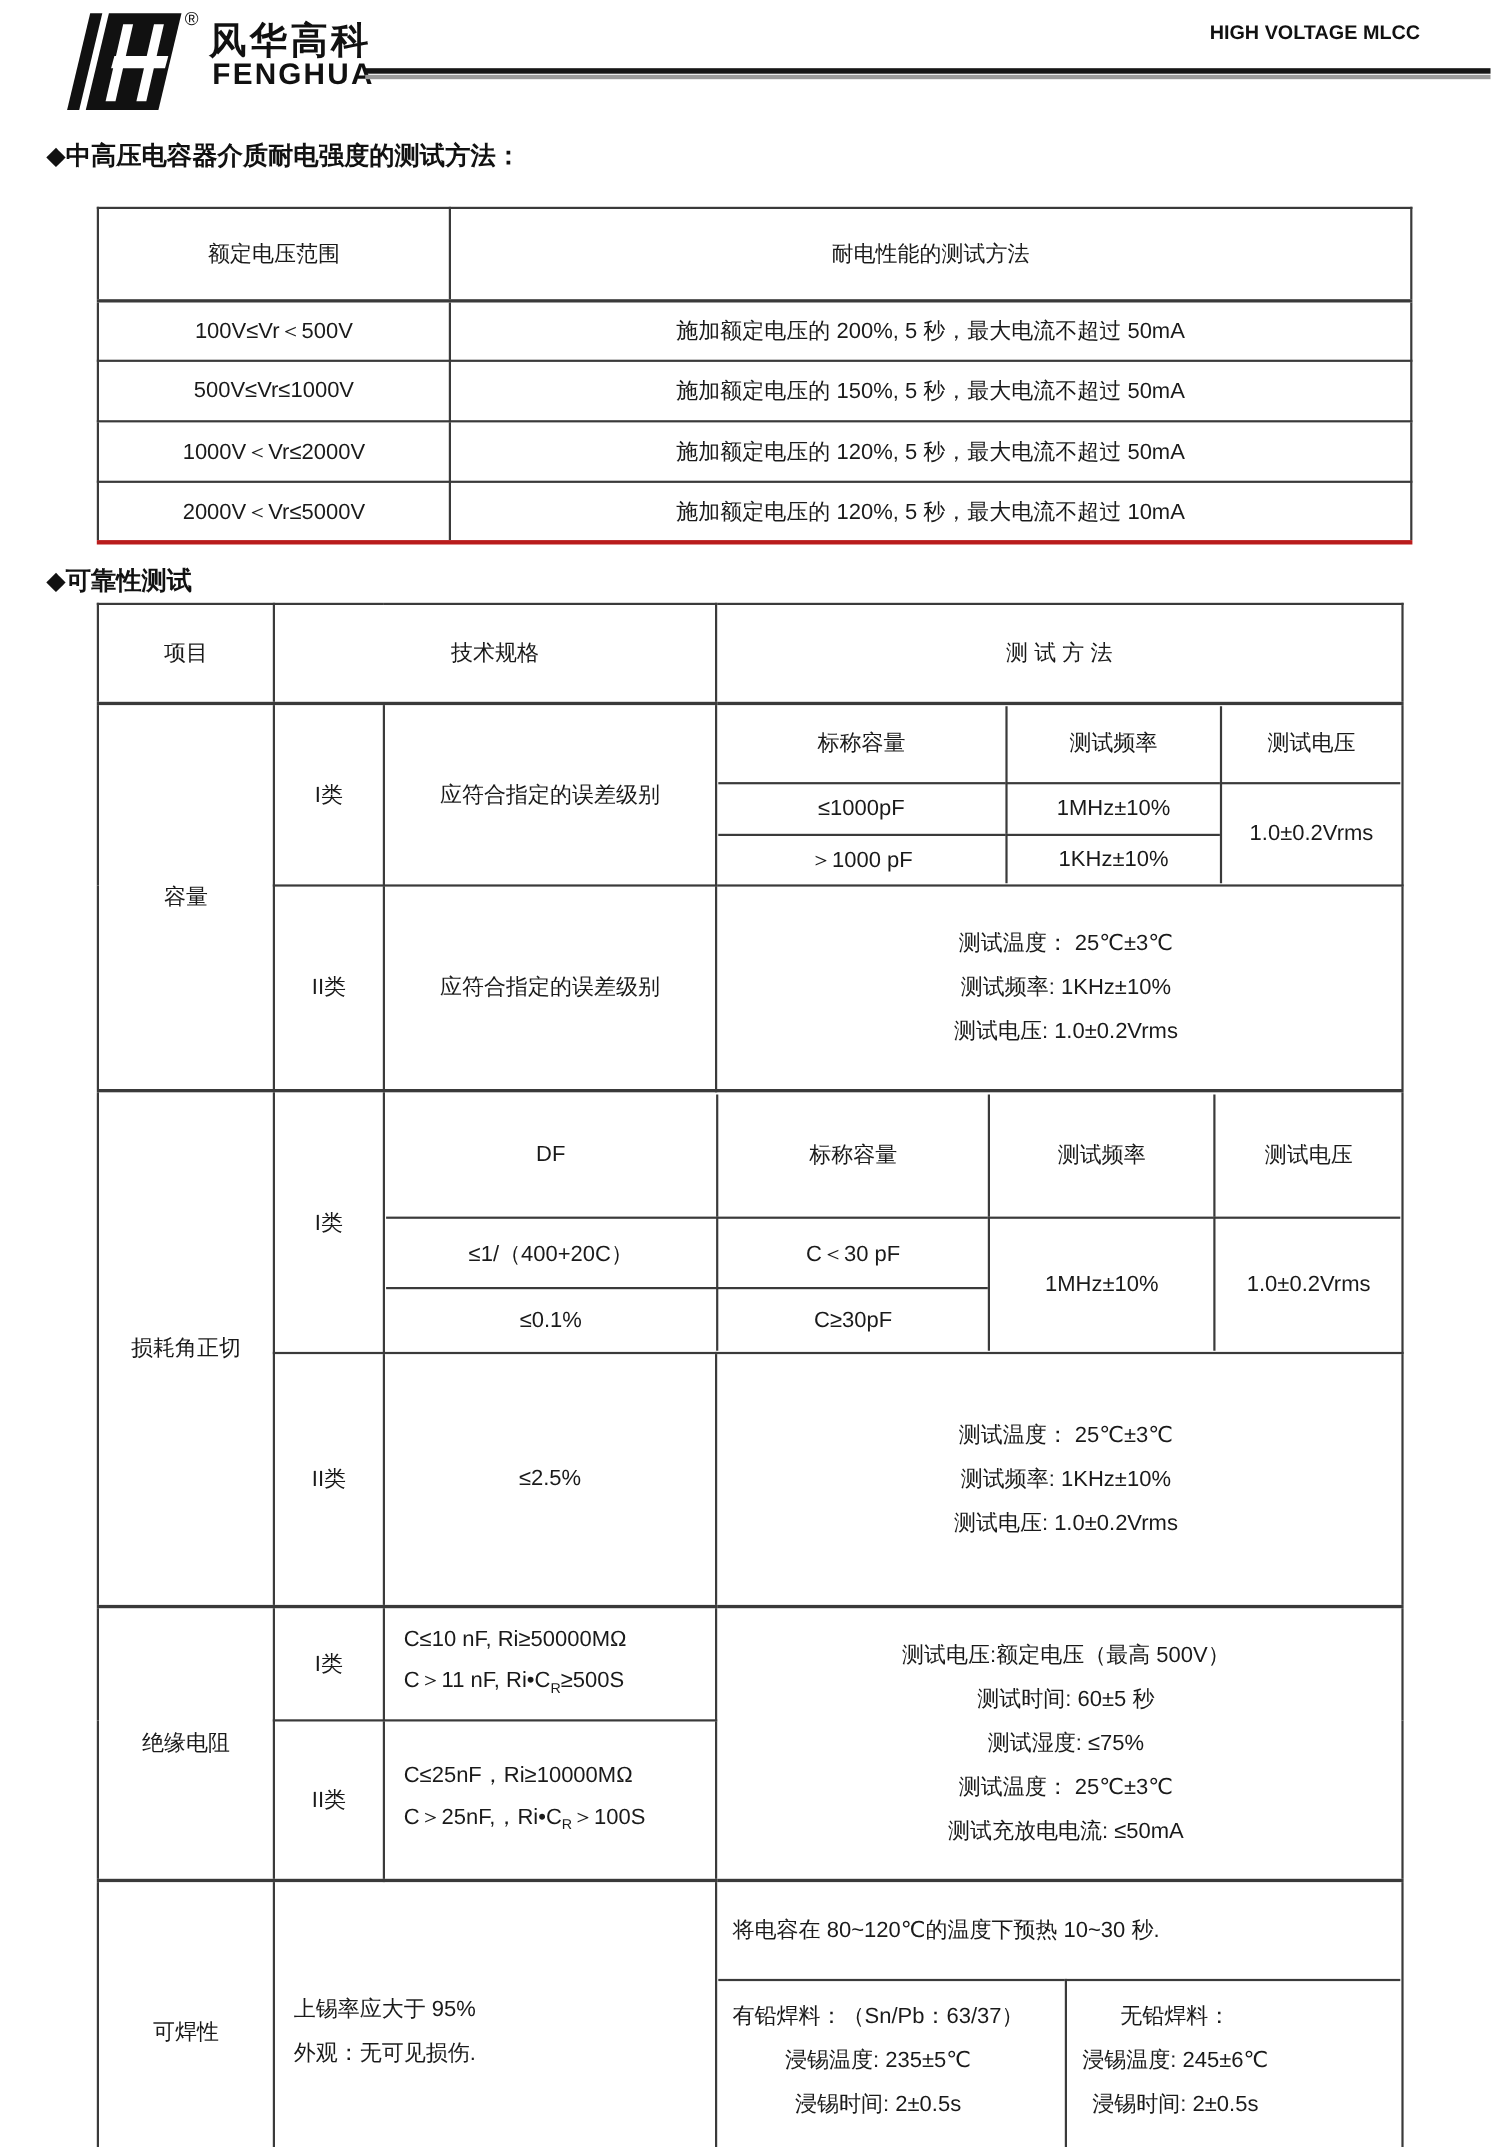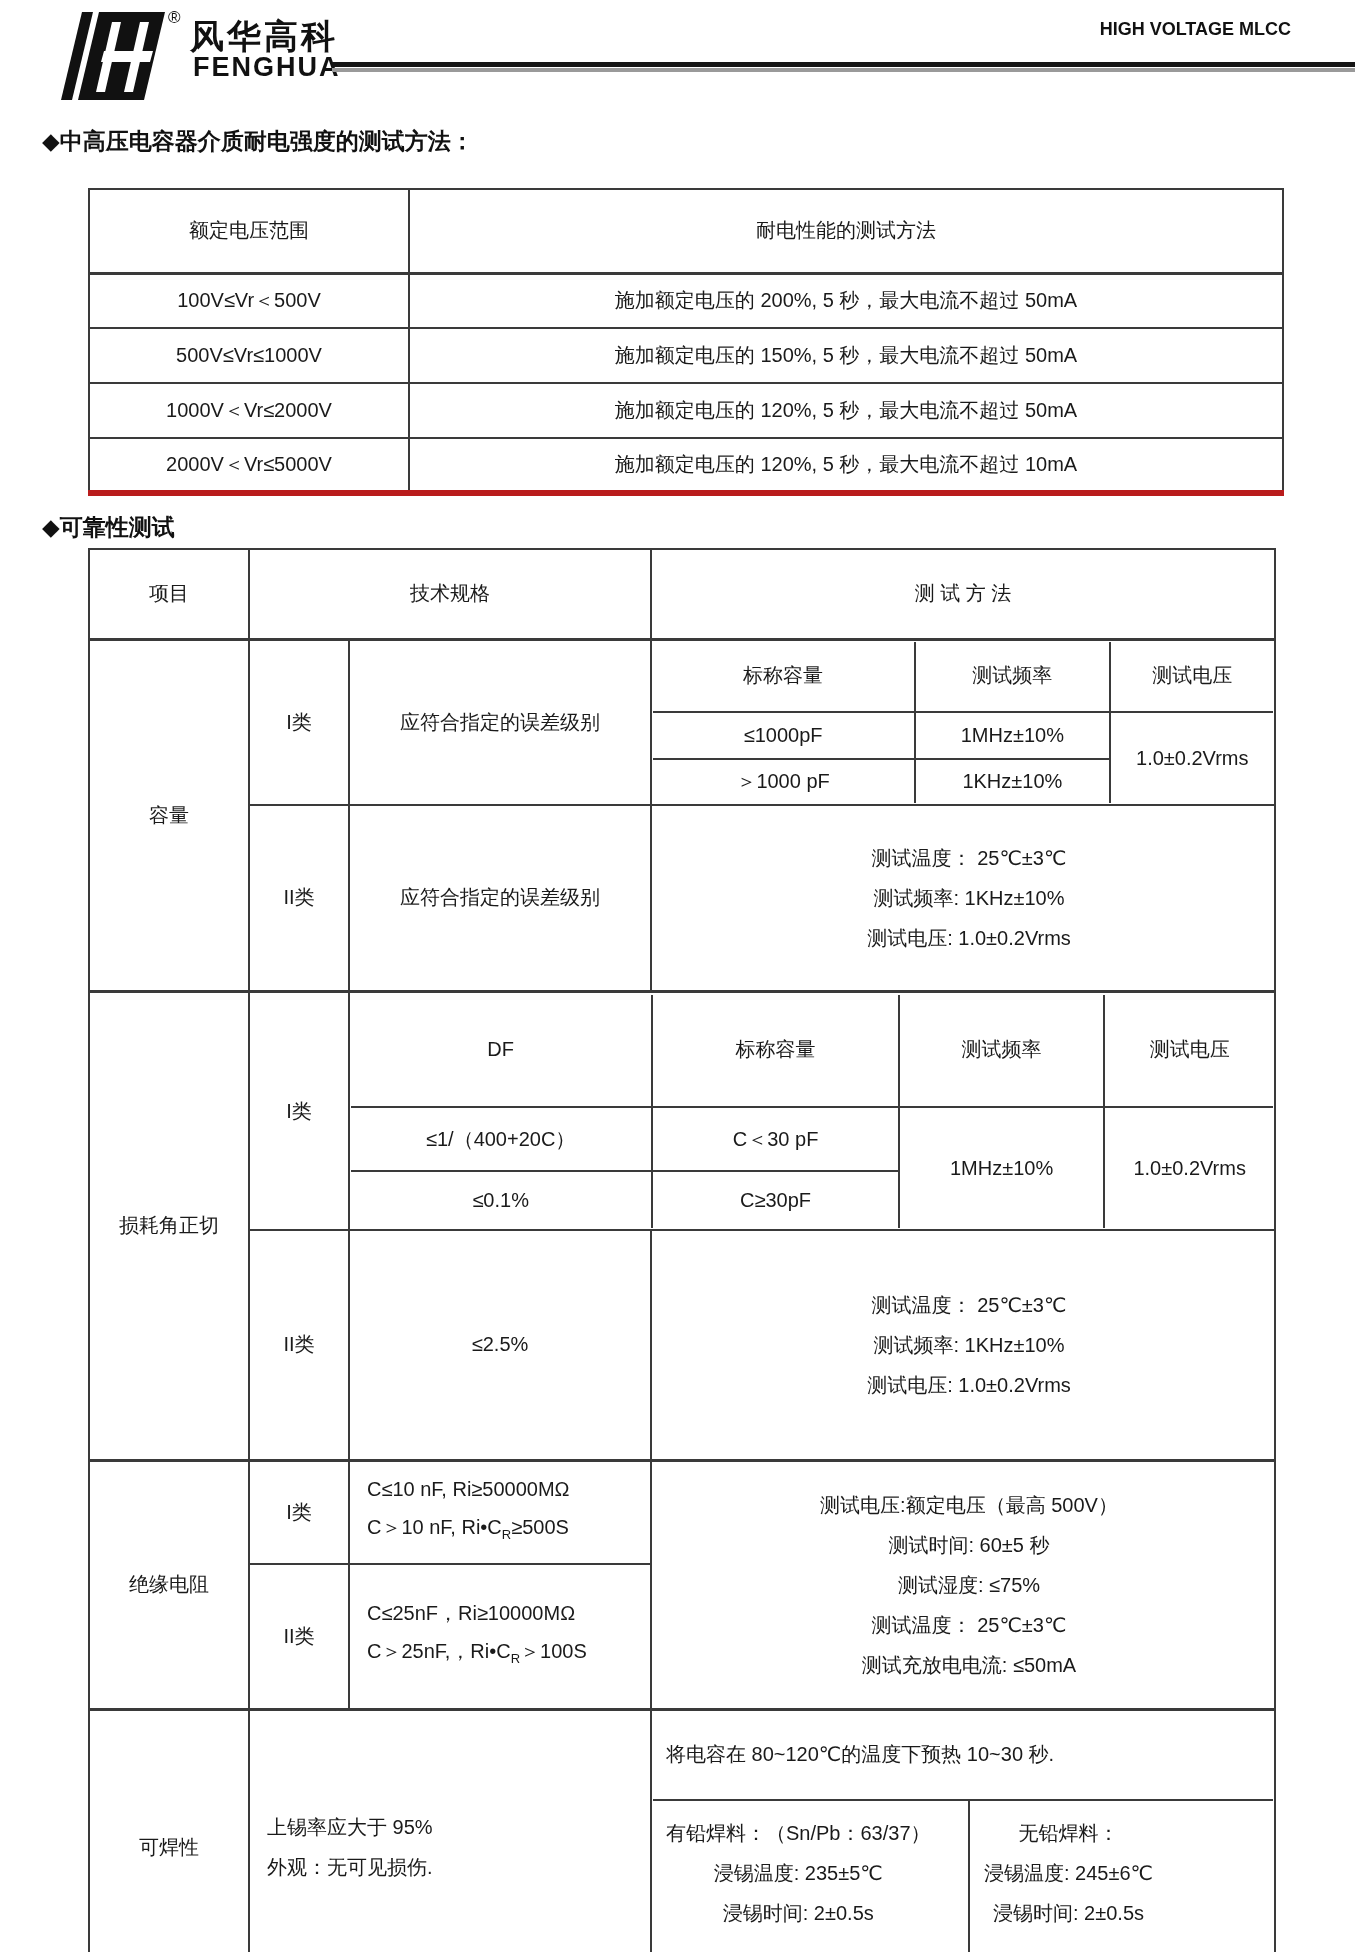--- a/index.html
+++ b/index.html
@@ -24,21 +24,21 @@
 
   
   table{border-collapse:collapse;table-layout:fixed;}
   td{border:2px solid #3a3a3a;text-align:center;vertical-align:middle;
      font-size:20px;color:#1a1a1a;padding:2px;overflow:hidden;}
 
   #table1{position:absolute;left:88px;top:188px;width:1194px;}
   #table1 .t1h td{border-bottom:3px solid #3a3a3a;}
   #table1 tr{height:55px;margin-top:32px;}
   #table1 tr.t1h{height:84px;}
-  #table1 tr:last-child td{border-bottom:6px solid #b91c1c;}
+  #table1 tr:last-child td{border-bottom:4px solid #b91c1c;}
 
   #table2{position:absolute;left:88px;top:548px;width:1186px;}
   #table2 tr.sec > td{border-top:3px solid #3a3a3a;}
   #table2 tr.r-head{height:90px;}
   #table2 tr.r-cap1{height:163px;}
   #table2 tr.r-cap2{height:187px;}
   #table2 tr.r-df1{height:183px;}
   #table2 tr.r-df2{height:230px;}
   #table2 tr.r-ir1{height:104px;}
   #table2 tr.r-ir2{height:145px;}
@@ -197,21 +197,21 @@
         </div>
       </td>
     </tr>
 
     <tr class="sec r-ir1">
       <td rowspan="2">绝缘电阻</td>
       <td>I类</td>
       <td class="specl">
         <div class="lines2">
           <div>C≤10 nF, Ri≥50000MΩ</div>
-          <div><span>C＞10 nF, Ri•C</span><sub>R</sub><span>≥500S</span></div>
+          <div><span>C＞11 nF, Ri•C</span><sub>R</sub><span>≥500S</span></div>
         </div>
       </td>
       <td rowspan="2" class="tl">
         <div class="lines">
           <div>测试电压:额定电压（最高 500V）</div>
           <div>测试时间: 60±5 秒</div>
           <div>测试湿度: ≤75%</div>
           <div>测试温度： 25℃±3℃</div>
           <div>测试充放电电流: ≤50mA</div>
         </div>

